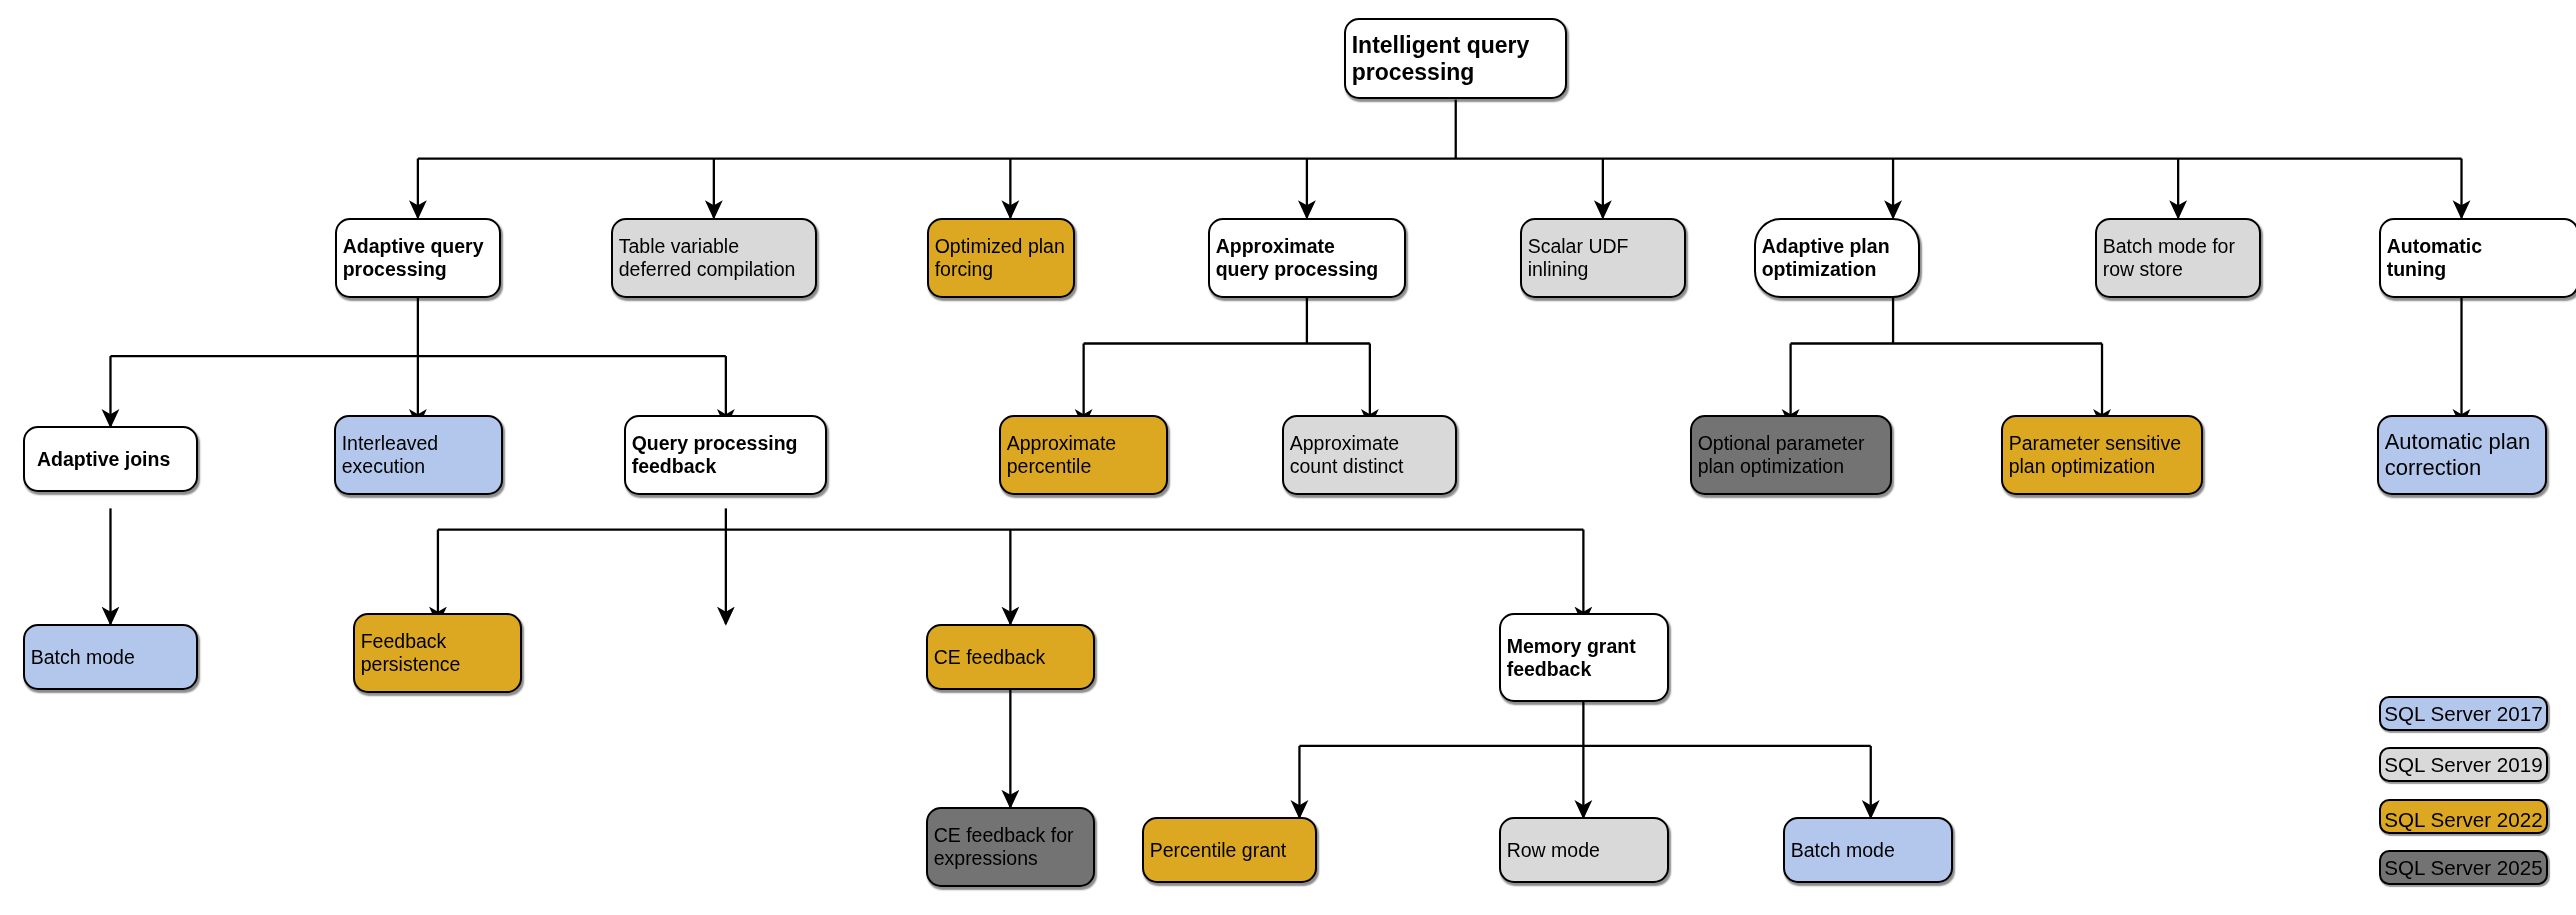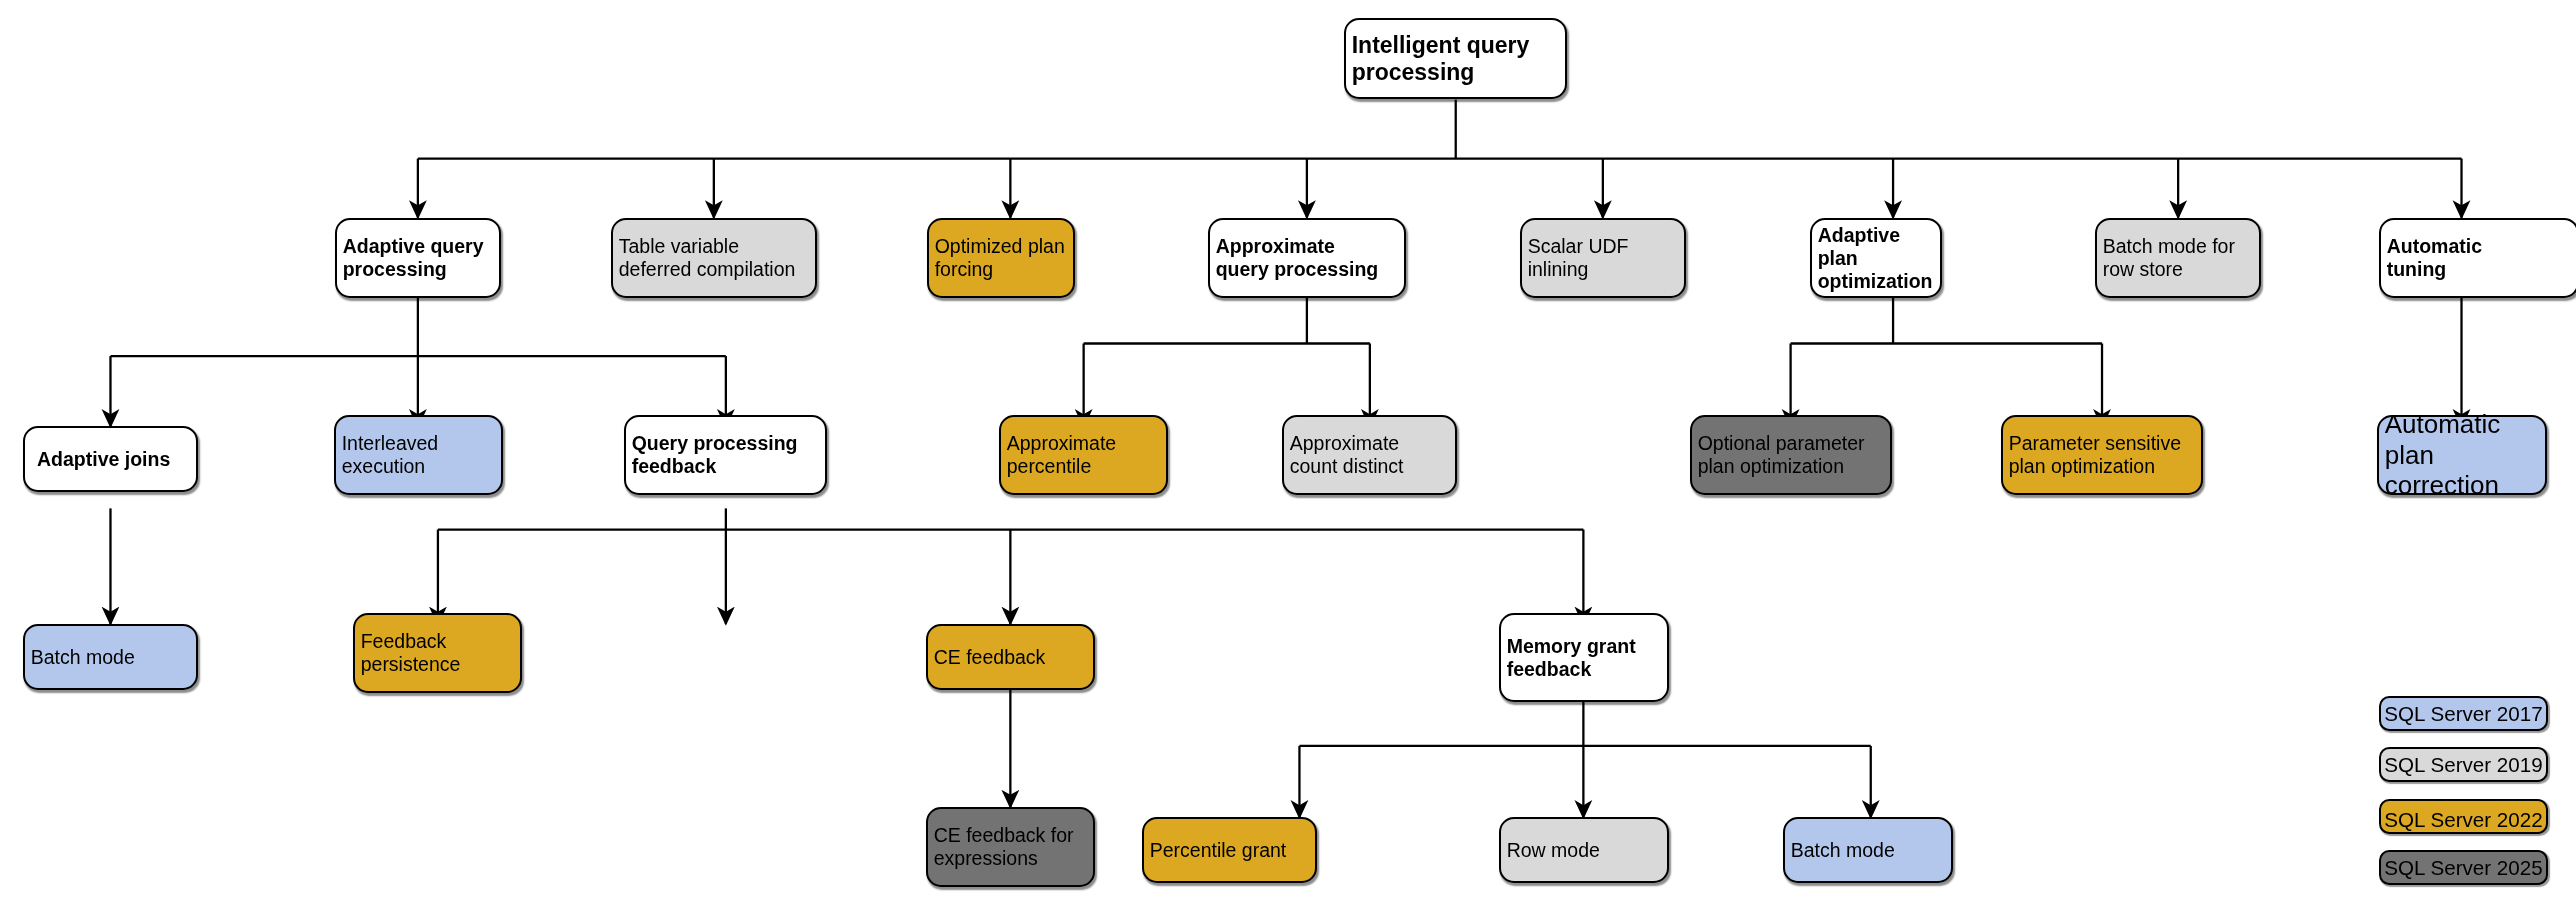--- a/index.html
+++ b/index.html
@@ -148,21 +148,21 @@
   <div class="node fill-white w-bold" style="left:1208px; top:218px; width:198px; height:80px; font-size:19.5px;">
     <span class="lbl">Approximate
 query processing</span>
   </div>
 
   <div class="node fill-gray w-norm" style="left:1520px; top:218px; width:166px; height:80px; font-size:19.5px;">
     <span class="lbl">Scalar UDF
 inlining</span>
   </div>
 
-  <div class="node fill-white w-bold" style="left:1810px; top:218px; width:132px; height:80px; font-size:19.5px;">
+  <div class="node fill-white w-bold" style="left:1754px; top:218px; width:166px; height:80px; font-size:19.5px;border-radius:27px;">
     <span class="lbl">Adaptive plan
 optimization</span>
   </div>
 
   <div class="node fill-gray w-norm" style="left:2095px; top:218px; width:166px; height:80px; font-size:19.5px;">
     <span class="lbl">Batch mode for
 row store</span>
   </div>
 
   <div class="node fill-white w-bold" style="left:2379px; top:218px; width:200px; height:80px; font-size:19.5px;">
@@ -197,21 +197,21 @@
   <div class="node fill-green w-norm" style="left:1690px; top:415px; width:202px; height:80px; font-size:19.5px;">
     <span class="lbl">Optional parameter
 plan optimization</span>
   </div>
 
   <div class="node fill-orange w-norm" style="left:2001px; top:415px; width:202px; height:80px; font-size:19.5px;">
     <span class="lbl">Parameter sensitive
 plan optimization</span>
   </div>
 
-  <div class="node fill-blue w-norm" style="left:2377px; top:415px; width:170px; height:80px; font-size:26px;">
+  <div class="node fill-blue w-norm" style="left:2377px; top:415px; width:170px; height:80px; font-size:22px;">
     <span class="lbl">Automatic plan
 correction</span>
   </div>
 
   <div class="node fill-blue w-norm" style="left:23px; top:624px; width:175px; height:66px; font-size:19.5px;">
     <span class="lbl">Batch mode</span>
   </div>
 
   <div class="node fill-orange w-norm" style="left:353px; top:613px; width:169px; height:80px; font-size:19.5px;">
     <span class="lbl">Feedback

